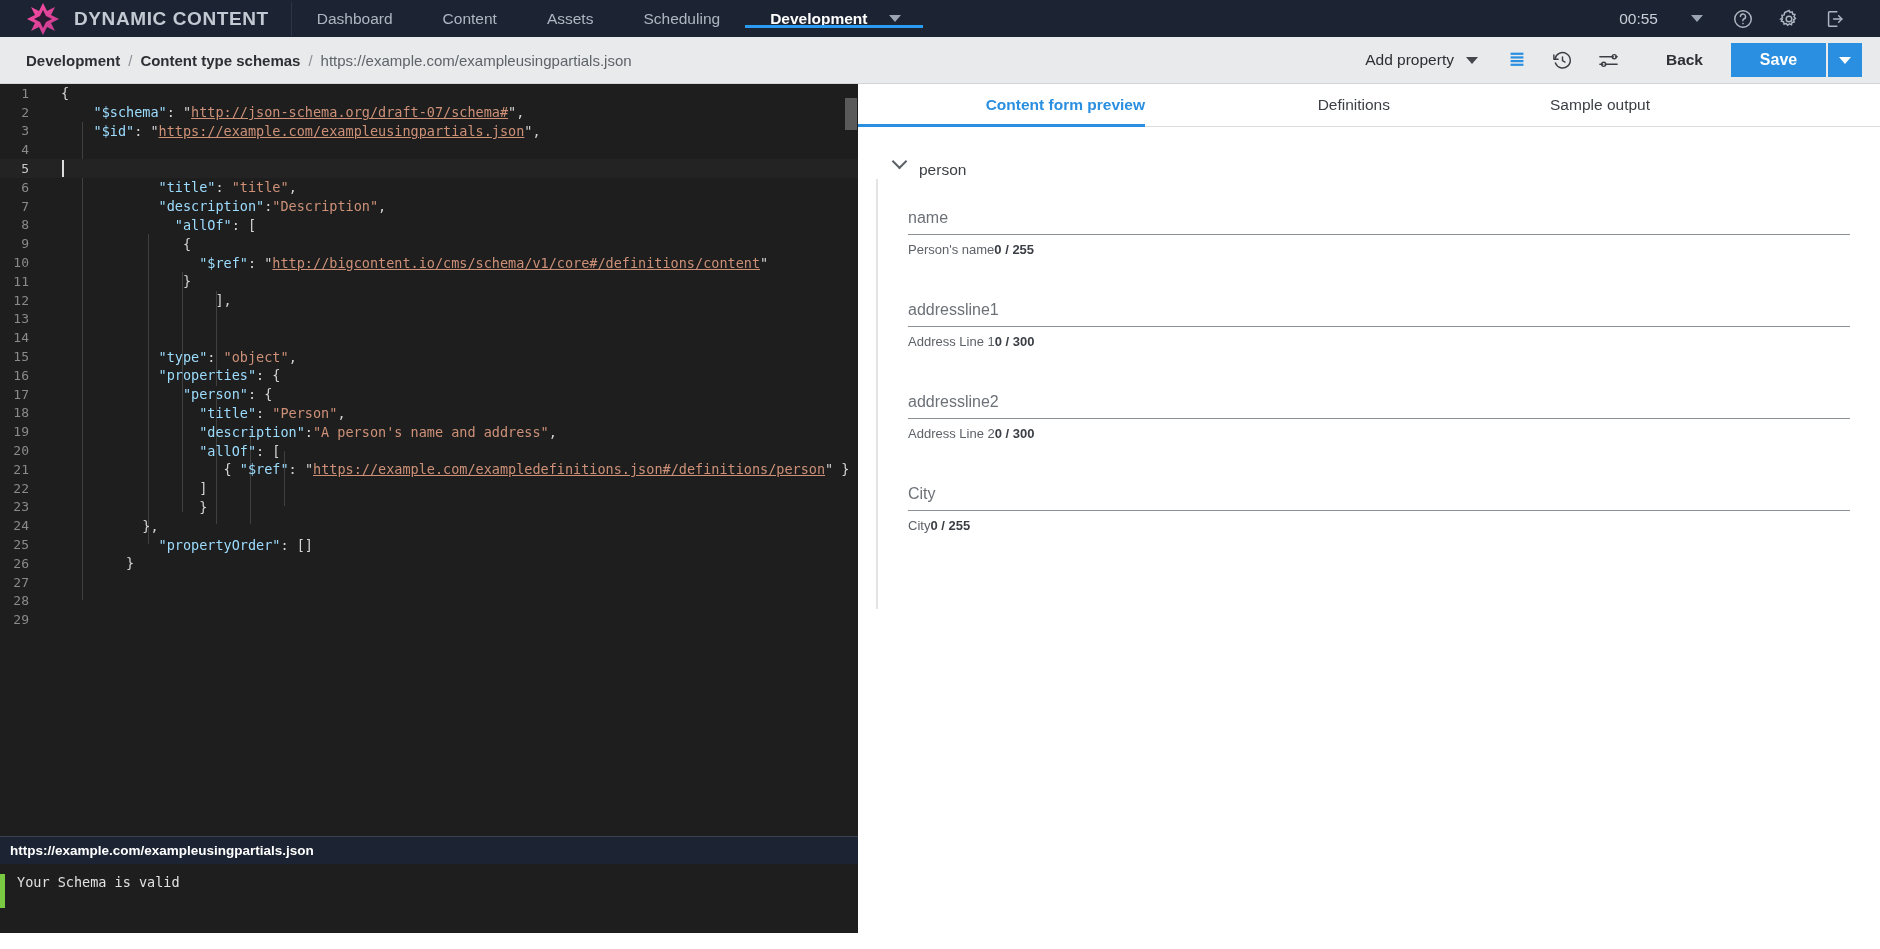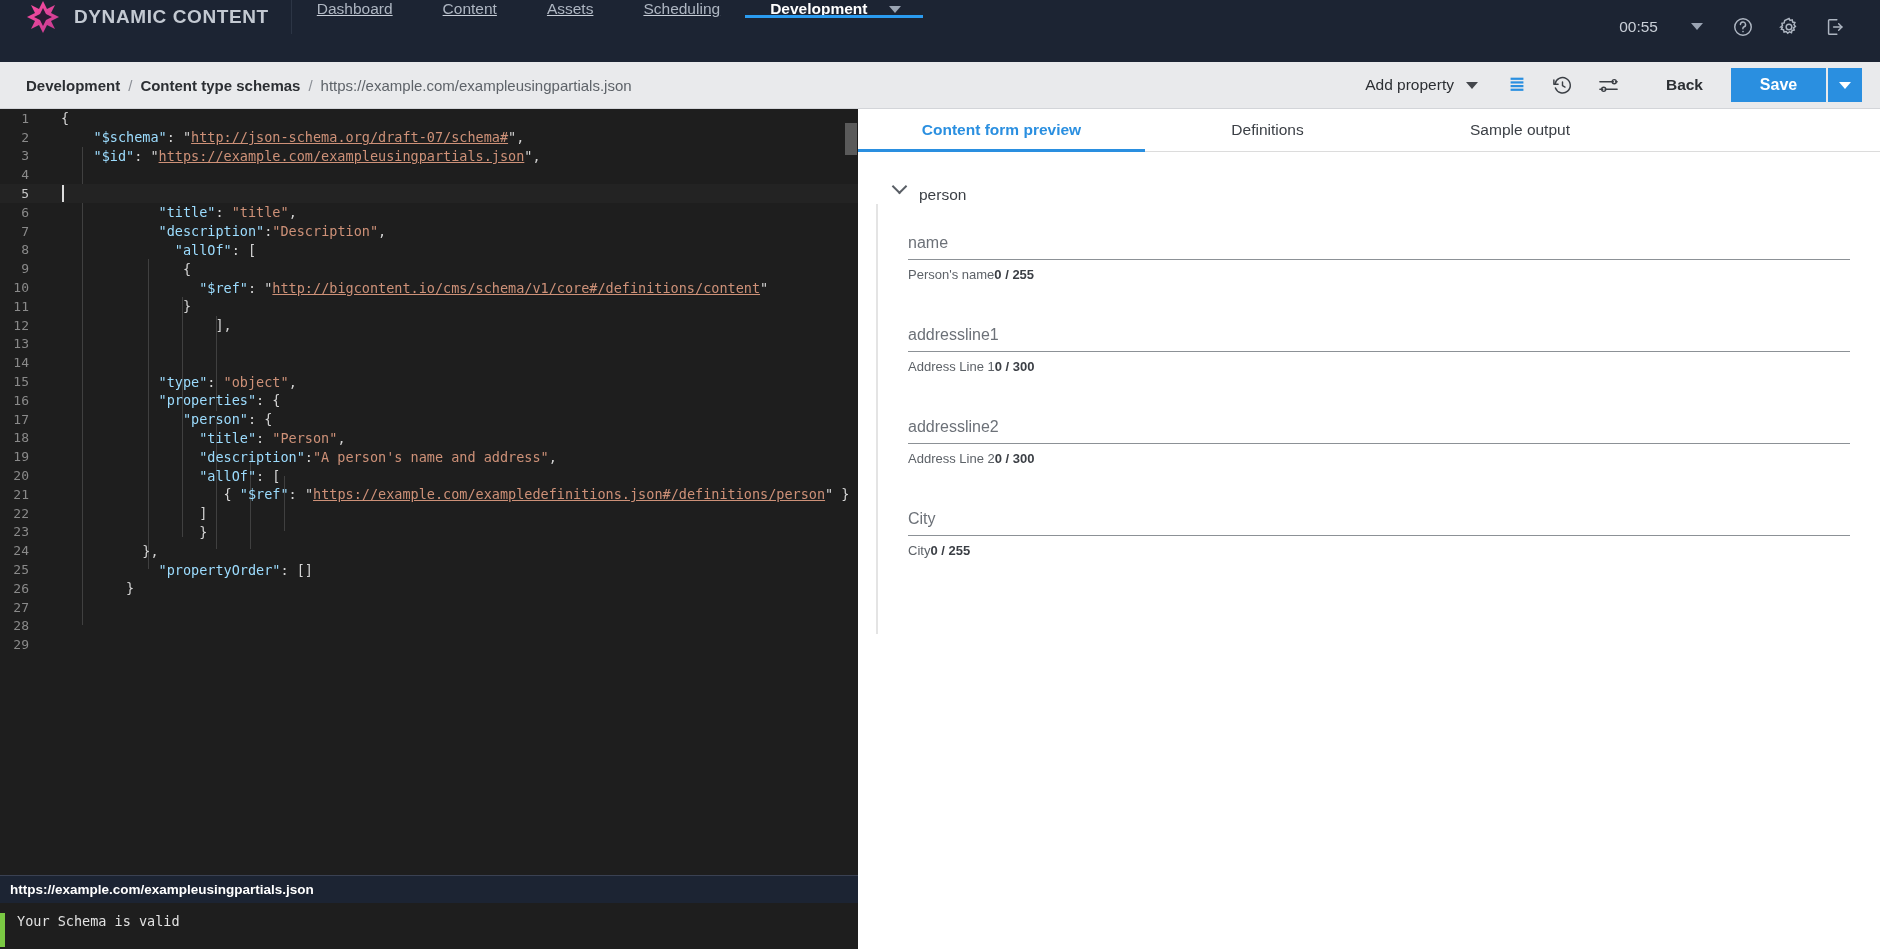--- a/index.html
+++ b/index.html
@@ -5,24 +5,24 @@
   * { box-sizing: border-box; margin: 0; padding: 0; }
   html, body {
     width: 1880px; height: 949px;
     font-family: "Liberation Sans", sans-serif;
     background: #ffffff;
     overflow: hidden;
   }
 
   
   .topnav {
-    height: 62px;
+    height: 37px;
     background: #1c2433;
     display: flex;
-    align-items: flex-start;
+    align-items: center;
     color: #c9cfd8;
     position: relative;
   }
   .brand {
     display: flex; align-items: center; gap: 14px;
     padding: 0 22px 0 26px;
     border-right: 1px solid #2c3545;
     min-width: 272px;
   }
   .brand-logo { width: 34px; height: 34px; position: relative; }
@@ -34,21 +34,21 @@
   .site-select {
     display: flex; align-items: center; justify-content: space-between;
     width: 218px; padding: 0 18px 0 20px;
     border-right: 1px solid #2c3545;
     font-size: 15.5px; color: #c9cfd8; cursor: pointer;
   }
   .caret {
     width: 0; height: 0; border-left: 6px solid transparent;
     border-right: 6px solid transparent; border-top: 7px solid #9aa4b3;
   }
-  .navtabs { display: flex; align-items: stretch; text-decoration: underline; }
+  .navtabs { display: flex; align-items: stretch; }
   .navtab {
     display: flex; align-items: center; padding: 0 25px;
     font-size: 15.5px; color: #aeb6c2; cursor: pointer;
     position: relative;
   }
   .navtab.active { color: #ffffff; font-weight: 700; }
   .navtab.active::after {
     content: ""; position: absolute; left: 0; right: 0; bottom: 0;
     height: 3px; background: #2a9bf0;
   }
@@ -164,38 +164,38 @@
     background: #5a5a5a; border-radius: 0;
   }
   
   .editor-url {
     height: 28px; background: #1c2433; color: #ffffff;
     display: flex; align-items: center; padding: 0 10px;
     font-size: 13.5px; font-weight: 700;
     border-top: 1px solid #3a4152;
   }
   .editor-msg {
-    height: 55px; background: #1e1e1e; display: flex; align-items: flex-start;
+    height: 69px; background: #1e1e1e; display: flex; align-items: flex-start;
     padding-top: 10px;
   }
   .msg-bar { width: 5px; height: 34px; background: #7ac943; flex: none; }
   .msg-text {
     padding-left: 12px; color: #e2e2e2; font-size: 13.5px;
     font-family: "DejaVu Sans Mono", monospace;
   }
 
   
   .preview-pane {
     flex: 1; background: #ffffff; display: flex; flex-direction: column;
   }
   .tabbar {
     display: flex; border-bottom: 1px solid #dcdcdc; height: 43px;
   }
   .ptab {
-    flex: 0 0 auto; display: flex; align-items: center; justify-content: center;
+    flex: 0 0 auto; display: flex; align-items: center; justify-content: flex-end;
     font-size: 15.5px; color: #3b3f45; cursor: pointer; position: relative;
     height: 100%;
   }
   .ptab:nth-child(1) { width: 287px; }
   .ptab:nth-child(2) { width: 245px; }
   .ptab:nth-child(3) { width: 260px; }
   .ptab.active { color: #2a8fe0; font-weight: 700; }
   .ptab.active::after {
     content: ""; position: absolute; bottom: -1px; left: 0; right: 0;
     height: 3px; background: #2a8fe0;

